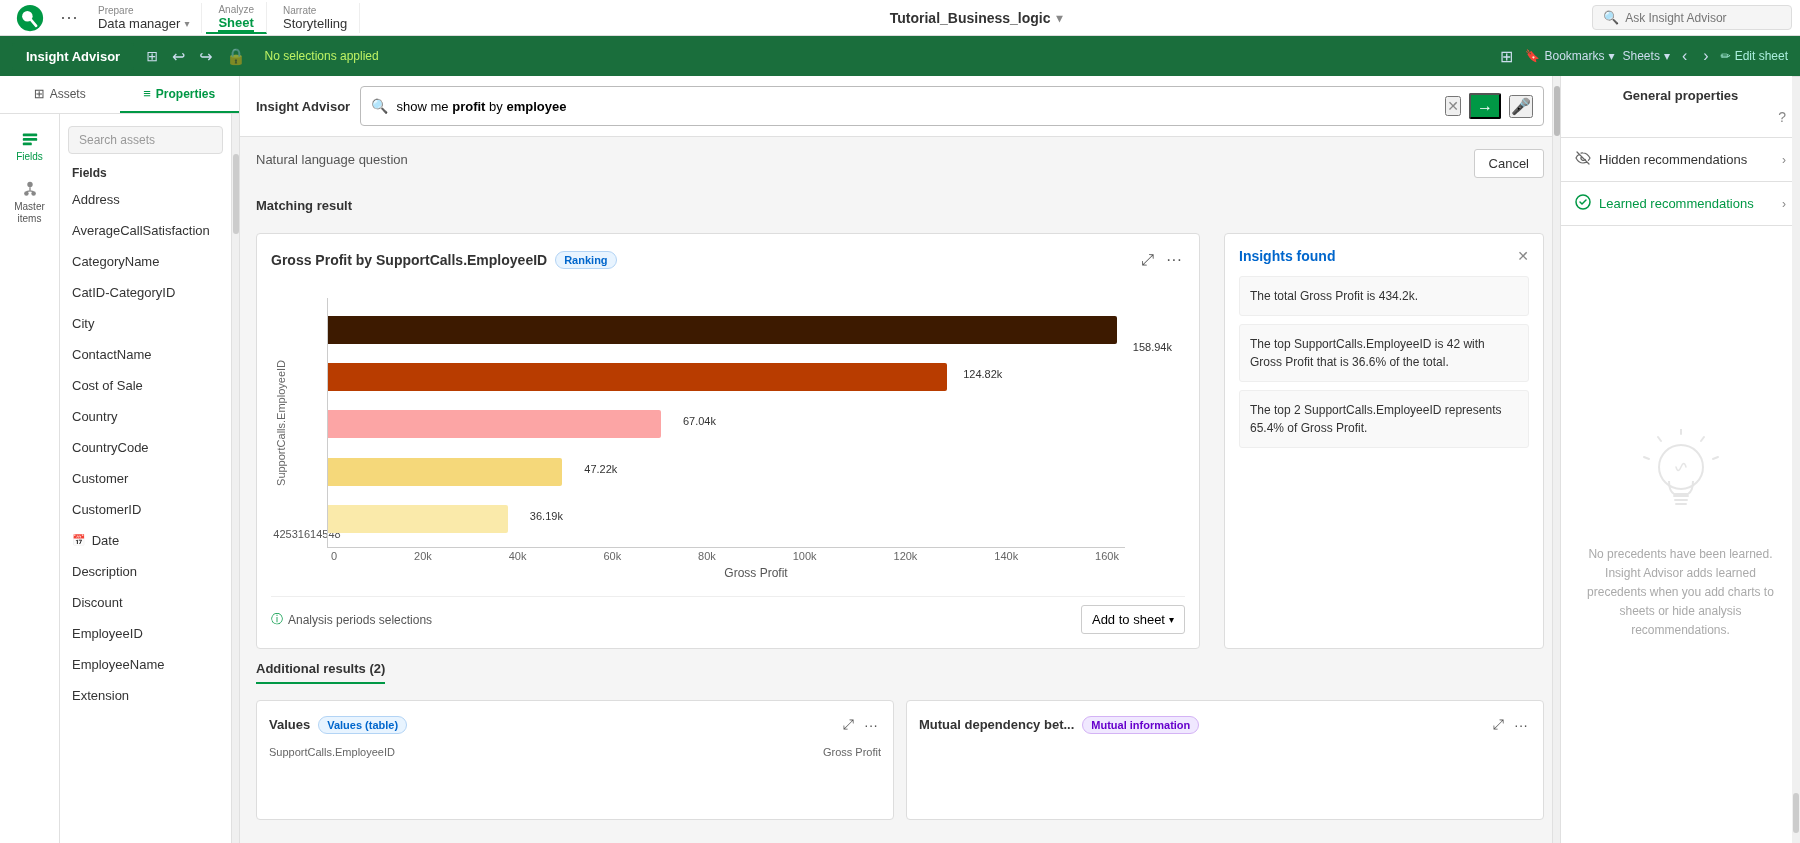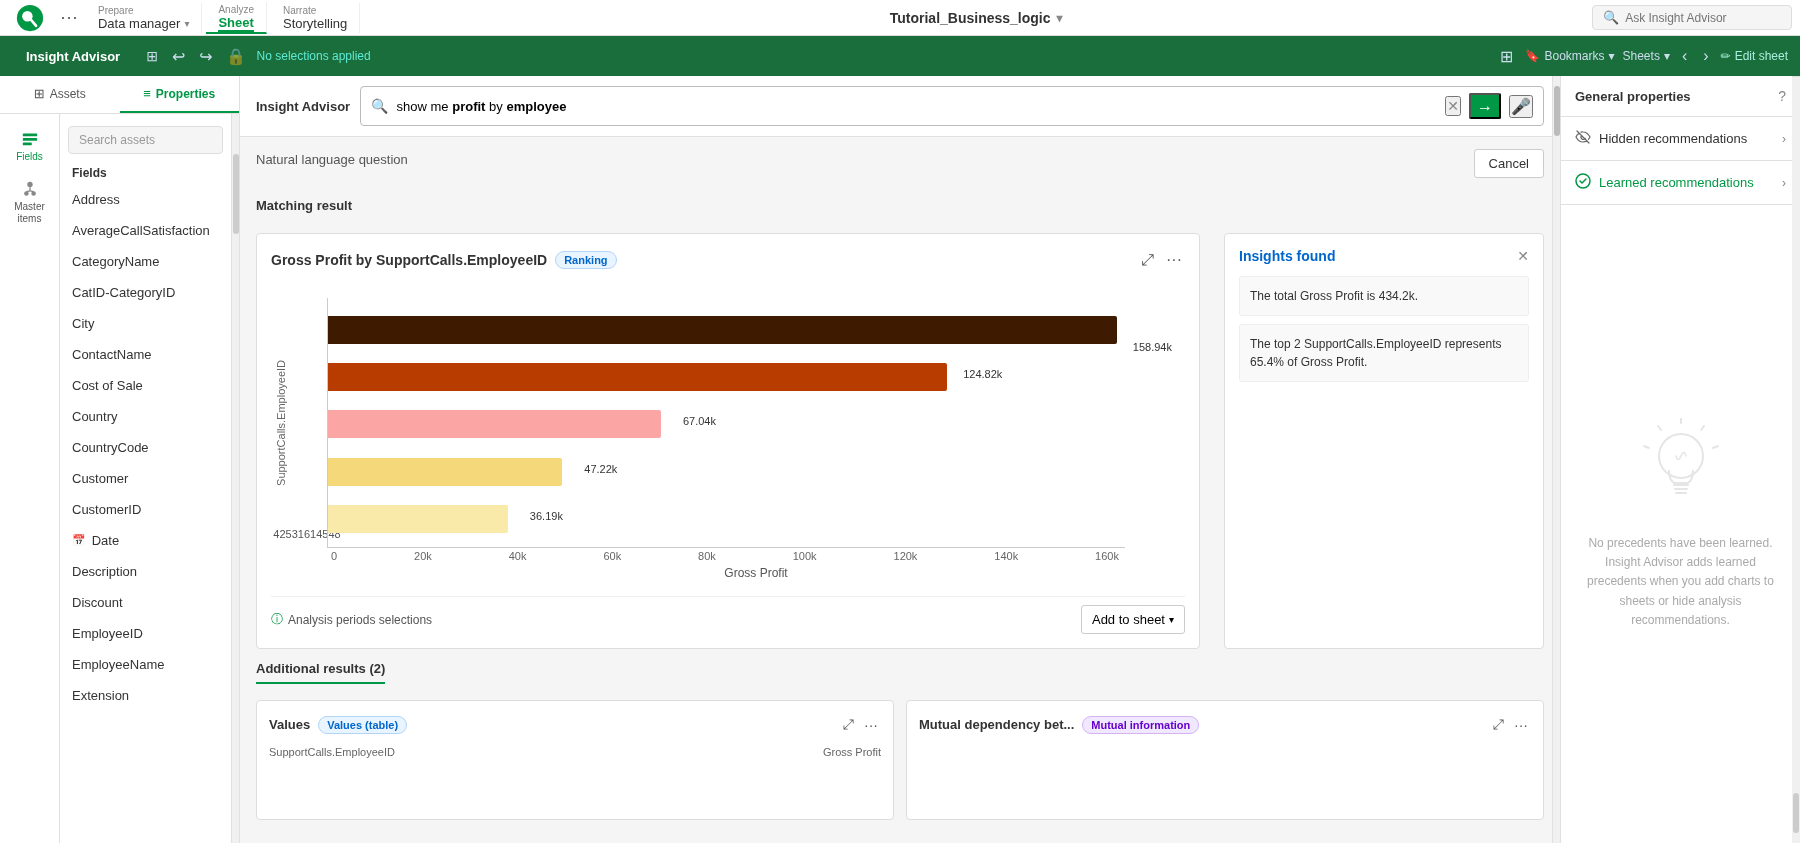--- a/index.html
+++ b/index.html
@@ -25,21 +25,21 @@
     
     .toolbar {
       display: flex; align-items: center; height: 40px; background: #1a6e3c; padding: 0 12px; gap: 8px;
     }
     .insight-advisor-btn {
       background: #1a6e3c; color: #fff; border: none; padding: 6px 14px; font-size: 13px;
       font-weight: 600; cursor: pointer; border-radius: 3px;
     }
     .toolbar-icons { display: flex; align-items: center; gap: 6px; }
     .toolbar-icon-btn { background: transparent; border: none; color: #cde; cursor: pointer; font-size: 16px; padding: 4px; }
-    .no-selections { color: #5eead4; font-size: 12px; }
+    .no-selections { color: #bef264; font-size: 12px; margin-left: 8px; }
     .toolbar-right { margin-left: auto; display: flex; align-items: center; gap: 8px; }
     .toolbar-right-btn { background: transparent; border: none; color: #cde; font-size: 12px; cursor: pointer; display: flex; align-items: center; gap: 4px; }
     .edit-sheet-btn { color: #aed; font-size: 12px; }
 
     
     .main-layout { display: flex; height: calc(843px - 76px); }
 
     
     .left-panel { width: 240px; background: #fff; border-right: 1px solid #e0e0e0; display: flex; flex-direction: column; }
     .left-panel-tabs { display: flex; border-bottom: 1px solid #e0e0e0; }
@@ -99,21 +99,21 @@
 
     
     .additional-results-header { font-size: 13px; font-weight: 600; color: #333; margin-bottom: 8px; border-bottom: 2px solid #009845; padding-bottom: 6px; display: inline-block; }
     .additional-cards { display: flex; gap: 12px; }
     .mini-card { flex: 1; background: #fff; border: 1px solid #ddd; border-radius: 4px; padding: 12px; min-height: 120px; }
     .mini-card-header { display: flex; align-items: center; gap: 8px; margin-bottom: 10px; }
     .mini-card-footer { display: flex; gap: 8px; font-size: 11px; color: #666; margin-top: 8px; }
 
     
     .right-panel { width: 240px; background: #fff; border-left: 1px solid #e0e0e0; display: flex; flex-direction: column; }
-    .right-panel-header { padding: 12px 14px; border-bottom: 1px solid #e0e0e0; display: flex; align-items: center; gap: 6px; font-size: 13px; font-weight: 600; color: #333; }
+    .right-panel-header { padding: 12px 14px; border-bottom: 1px solid #e0e0e0; display: flex; align-items: center; gap: 6px; font-size: 13px; font-weight: 600; color: #333; flex-direction: column; }
     .right-section { padding: 12px 14px; border-bottom: 1px solid #e0e0e0; display: flex; align-items: center; gap: 8px; cursor: pointer; }
     .right-section-label { font-size: 13px; color: #333; flex: 1; }
     .right-section-arrow { font-size: 12px; color: #888; }
     .right-section.learned { color: #009845; }
     .right-section.learned .right-section-label { color: #009845; }
 
     .light-bulb-area { flex: 1; display: flex; flex-direction: column; align-items: center; justify-content: center; padding: 20px; text-align: center; color: #aaa; font-size: 12px; line-height: 1.6; }
     .light-bulb-svg { margin-bottom: 16px; opacity: 0.5; }
 
     
@@ -405,20 +405,21 @@
             </button>
           </div>
         </div>
 
         <div class="insights-panel">
           <div class="insights-header">
             <span class="insights-title">Insights found</span>
             <button style="background:transparent; border:none; cursor:pointer; color:#888; font-size:14px;">✕</button>
           </div>
           <div class="insight-item">The total Gross Profit is 434.2k.</div>
+          <div class="insight-item">The top SupportCalls.EmployeeID is 42 with Gross Profit that is 36.6% of the total.</div>
           <div class="insight-item">The top 2 SupportCalls.EmployeeID represents 65.4% of Gross Profit.</div>
         </div>
       </div>
 
       <div>
         <div style="margin-bottom:8px;">
           <span class="additional-results-header">Additional results (2)</span>
         </div>
         <div class="additional-cards">
 

